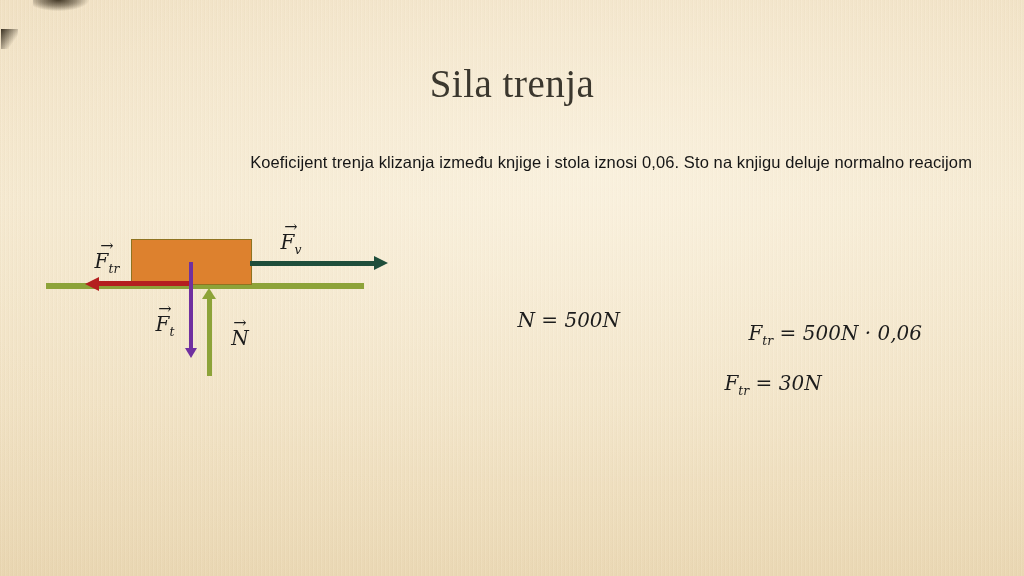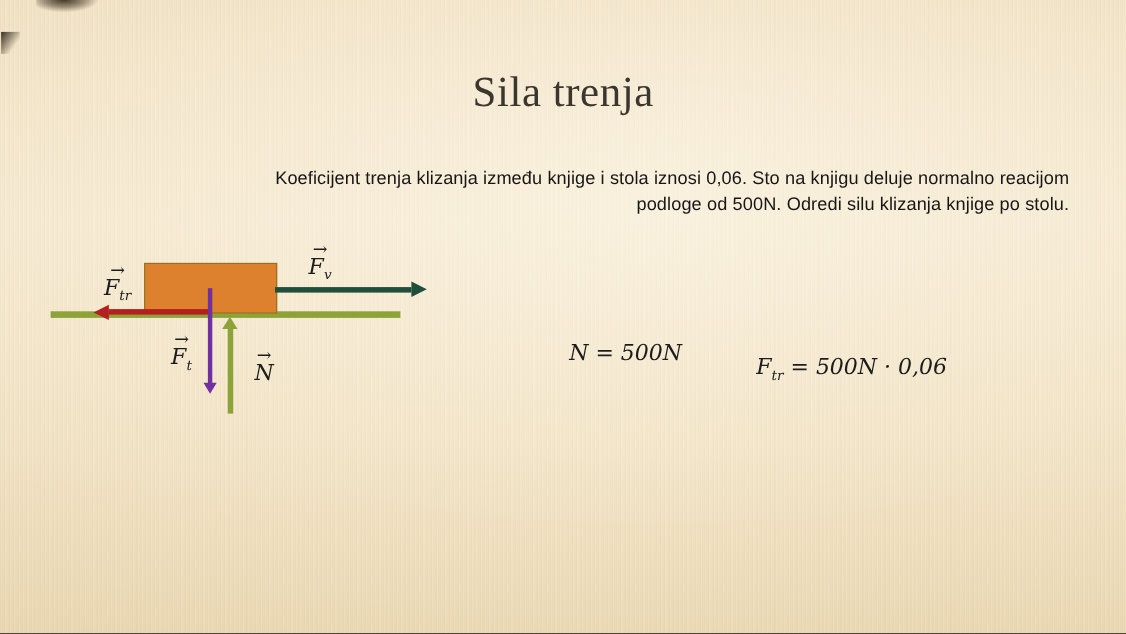--- a/index.html
+++ b/index.html
@@ -59,21 +59,20 @@
 
 <div class="slide">
 
   <div class="smudge-top"></div>
   <div class="smudge-left"></div>
 
   <div class="title" style="color: rgb(59, 55, 46);">Sila trenja</div>
 
   <div class="problem" style="color: rgb(22, 22, 22);">
     <div>Koeficijent trenja klizanja između knjige i stola iznosi 0,06. Sto na knjigu deluje normalno reacijom</div>
-    <div>podloge od 500N. Odredi silu klizanja knjige po stolu.</div>
   </div>
 
   <div class="seg" style="left: 46px; top: 283px; width: 318px; height: 6px; background-color: rgb(141, 163, 57);"></div>
 
   <div class="block" style="left: 131px; top: 239px; width: 121px; height: 46px; background-color: rgb(221, 129, 46); border-color: rgb(143, 115, 32);"></div>
 
   <div class="seg" style="left: 99px; top: 281px; width: 93px; height: 5px; background-color: rgb(180, 31, 31);"></div>
   <div class="tri tri-left" style="left: 85px; top: 277px; border-right-color: rgb(180, 31, 31);"></div>
 
   <div class="seg" style="left: 250px; top: 261px; width: 124px; height: 5px; background-color: rgb(31, 78, 59);"></div>
@@ -98,17 +97,20 @@
     <span class="vtext"><span>F</span><sub>t</sub></span>
   </div>
   <div class="vlabel" style="left:223px;top:317px;width:34px">
     <span class="over">→</span>
     <span class="vtext"><span>N</span><sub></sub></span>
   </div>
 
   <div class="eq" style="left: 492px; top: 283px; color: rgb(28, 28, 28); font-style: italic;">
     <span>N</span><sub></sub><span> = 500N</span>
   </div>
-  <div class="eq" style="left: 662px; top: 296px; color: rgb(28, 28, 28);">
+  <div class="eq" style="left: 723px; top: 296px; color: rgb(28, 28, 28);">
     <span>F</span><sub>tr</sub><span> = 500N · 0,06</span>
+  </div>
+  <div class="eq" style="left: 699px; top: 346px; color: rgb(28, 28, 28);">
+    <span>F</span><sub>tr</sub><span> = 30N</span>
   </div>
 
 </div>
 
 </body></html>

